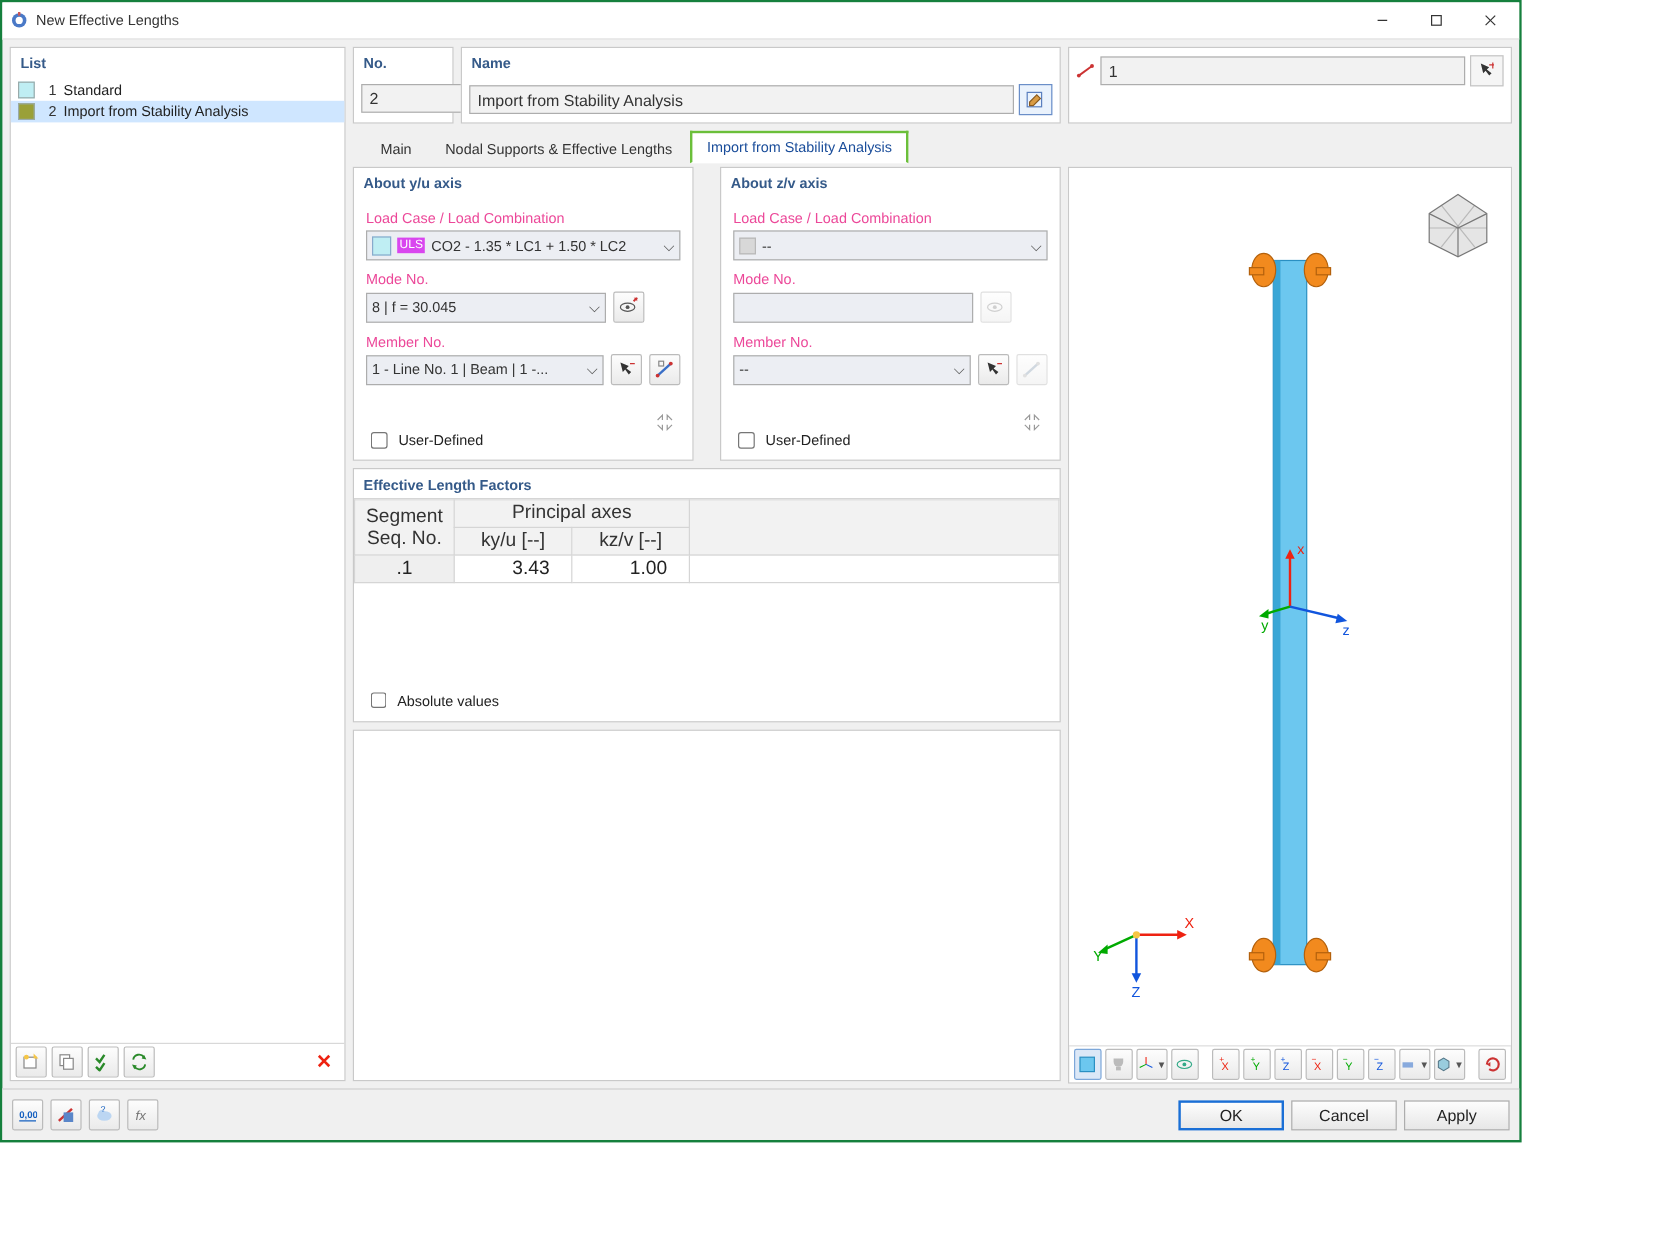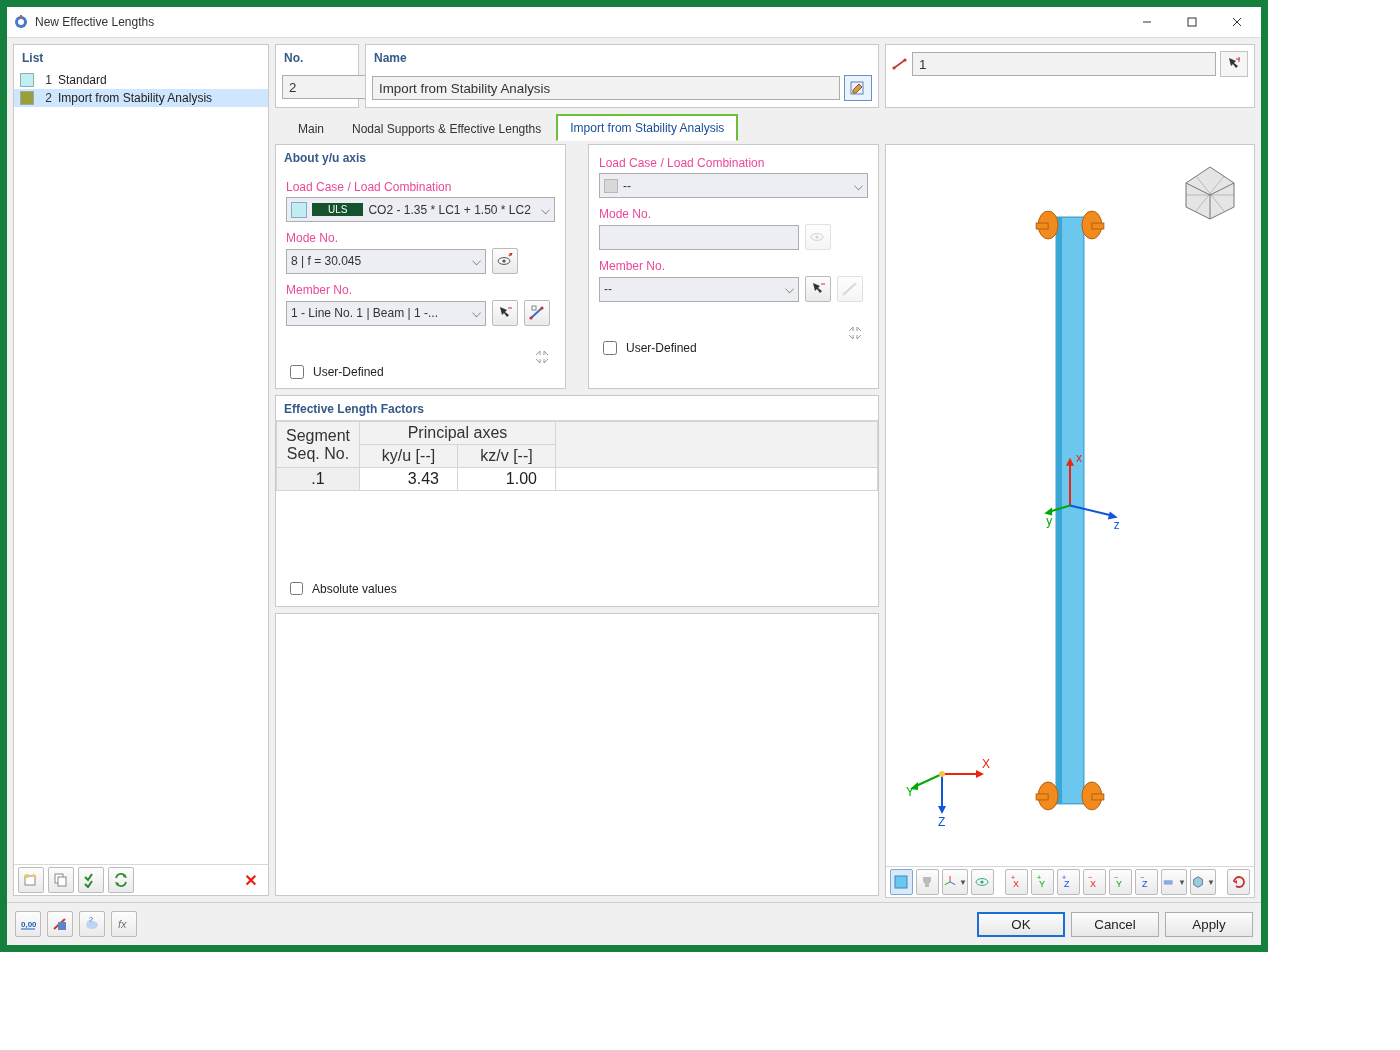--- a/index.html
+++ b/index.html
@@ -1,25 +1,25 @@
 <!DOCTYPE html>
 <html><head>
 <meta charset="utf-8">
 <style>
   html,body{margin:0;padding:0;height:100%;font-family:"Segoe UI",Tahoma,sans-serif;font-size:12px;color:#222;background:#fff;}
-  .win{width:1268px;height:952px;border:7px solid #15803d;display:flex;flex-direction:column;box-sizing:border-box;background:#f0f0f0;}
+  .win{width:1268px;height:952px;border:2px solid #15803d;display:flex;flex-direction:column;box-sizing:border-box;background:#f0f0f0;}
   
   .tb{height:30px;background:#fff;display:flex;align-items:center;padding:0 2px 0 6px;border-bottom:1px solid #dcdcdc;}
   .tb .ico{width:16px;height:16px;margin-right:6px;display:inline-flex;}
   .tb .title{flex:0 0 auto;color:#333;}
   .tb .sp{flex:1;}
   .tb .wbtn{width:45px;height:29px;display:flex;align-items:center;justify-content:center;color:#333;}
   
   .body{flex:1;display:flex;padding:6px;gap:6px;min-height:0;}
-  .lcol{width:256px;display:flex;flex-direction:column;gap:4px;}
+  .lcol{width:280px;display:flex;flex-direction:column;gap:4px;}
   .rcol{flex:1;display:flex;flex-direction:column;gap:4px;min-width:0;}
   .panel{background:#fff;border:1px solid #c9c9c9;}
   .lbl-h{font-weight:600;color:#355a89;padding:6px 8px 4px 8px;}
   .list{flex:1;display:flex;flex-direction:column;}
   .list-body{flex:1;padding:2px 0;}
   .lrow{display:flex;align-items:center;height:18px;padding:0 6px;gap:6px;}
   .lrow.sel{background:#cfe6ff;}
   .sw{width:12px;height:12px;border:1px solid #9aa;}
   .lrow .num{width:12px;text-align:right;color:#333;}
   .ltool{height:30px;border-top:1px solid #d8d8d8;display:flex;align-items:center;padding:0 4px;gap:4px;}
@@ -49,21 +49,21 @@
   .viewer{width:370px;}
   
   .axis-row{display:flex;gap:22px;}
   .axis{flex:1;display:flex;flex-direction:column;padding:0 0 6px 0;}
   .axis .lbl-h{padding-top:6px;}
   .form{padding:2px 10px;}
   .flabel{color:#ec4899;margin:9px 0 3px 0;}
   .combo{height:23px;border:1px solid #adadad;background:#eceef3;display:flex;align-items:center;padding:0 4px;gap:5px;color:#333;}
   .combo .arrow{margin-left:auto;color:#555;}
   .combo.dis{background:#eceef3;color:#888;}
-  .combo .tag{background:#14532d;color:#fff;font-size:10px;padding:1px 16px;}
+  .combo .tag{background:#d946ef;color:#fff;font-size:10px;padding:1px 2px;}
   .combo .pre{width:14px;height:14px;background:#bfeef3;border:1px solid #8ac;}
   .hrow{display:flex;gap:6px;align-items:center;}
   .hrow .combo{flex:1;}
   .check{display:flex;align-items:center;gap:6px;margin-top:30px;}
   .check input{width:14px;height:14px;}
   .axis-foot{display:flex;align-items:center;justify-content:space-between;padding:4px 10px 0 10px;}
   
   .elf .panel{display:flex;flex-direction:column;}
   .tbl{border-collapse:collapse;width:100%;font-size:16px;}
   .tbl th,.tbl td{border:1px solid #d5d5d5;padding:2px 6px;text-align:center;}
@@ -289,20 +289,21 @@
                       <polyline points="2,6 6,2 6,6" fill="none" stroke="#999"></polyline>
                       <polyline points="14,10 10,14 10,10" fill="none" stroke="#999"></polyline>
                       <polyline points="2,10 6,14 6,10" fill="none" stroke="#999"></polyline>
                       <polyline points="14,6 10,2 10,6" fill="none" stroke="#999"></polyline>
                     </svg>
                 </div>
               </div>
             </div>
 
             <div class="panel axis">
+              <div class="lbl-h">About z/v axis</div>
               <div class="form">
                 <div class="flabel">Load Case / Load Combination</div>
                 <div class="combo">
                   <span class="sq"></span>
                   <span>--</span>
                   <span class="arrow">⌵</span>
                 </div>
 
                 <div class="flabel">Mode No.</div>
                 <div class="hrow">

